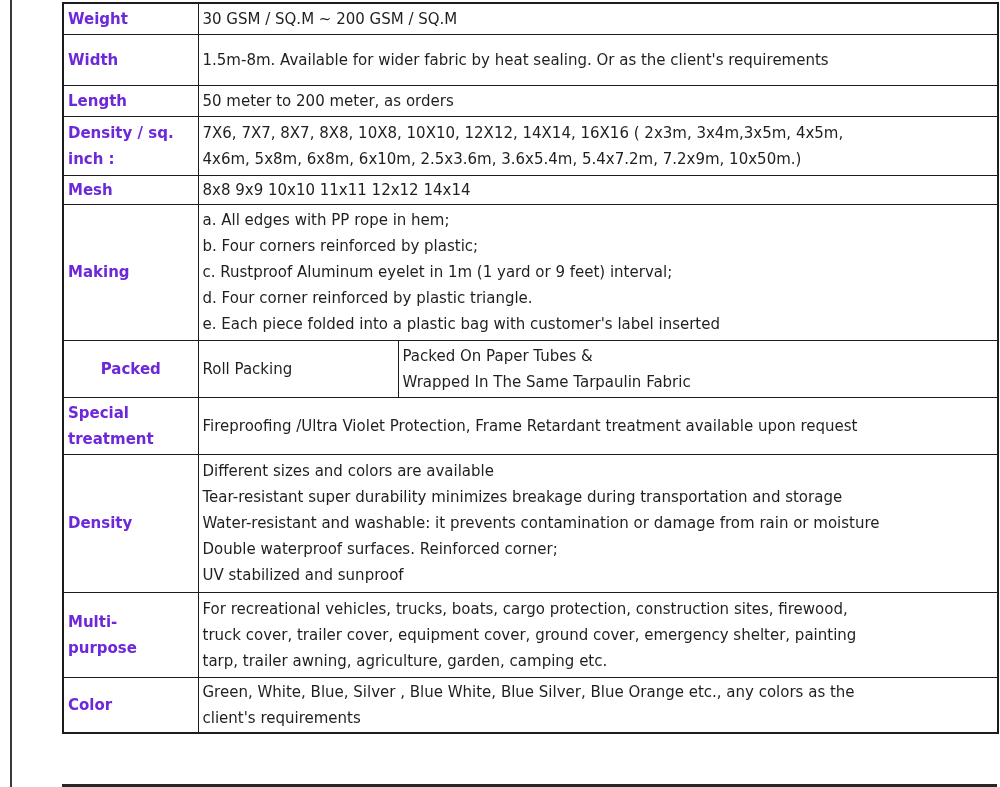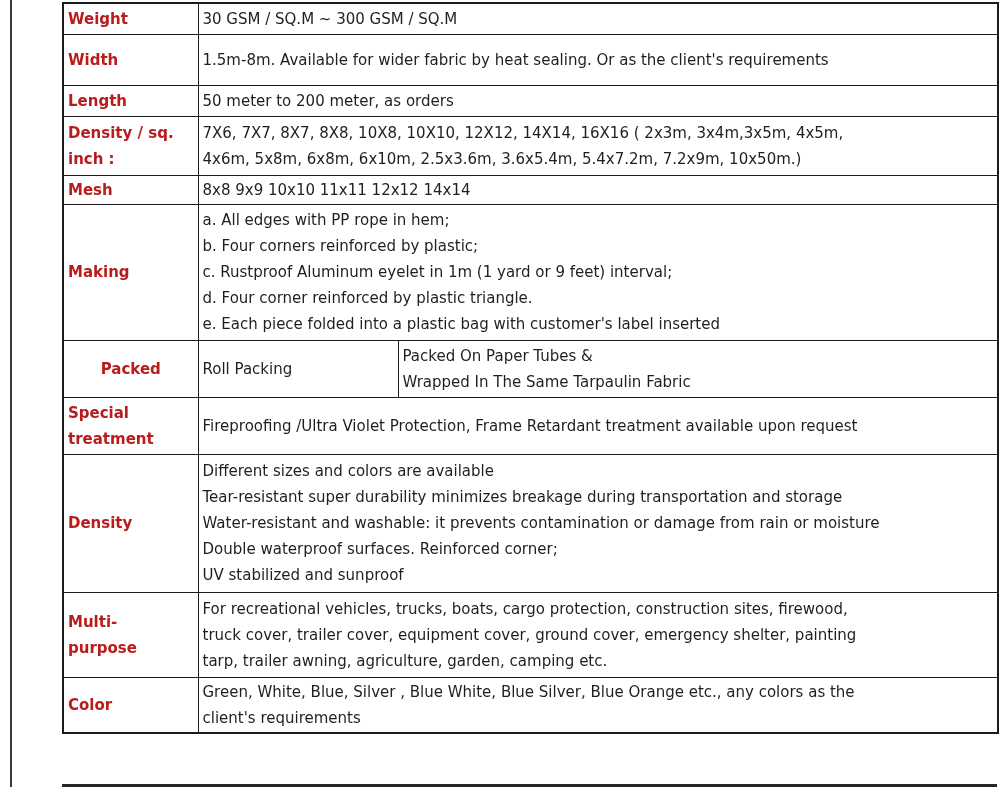--- a/index.html
+++ b/index.html
@@ -32,21 +32,21 @@
     vertical-align: middle;
     font-size: 15px;
     line-height: 26px;
     white-space: pre-line;
     overflow: hidden;
     word-wrap: break-word;
   }
   table.spec { border: 2px solid #1c1c1c; }
   td.lbl {
     font-weight: bold;
-    color: #b91c1c;
+    color: #6d28d9;
     padding-left: 3px;
   }
   td.lbl-center { text-align: center; }
   td.lh27 { line-height: 27px; }
   td.lh25 { line-height: 25px; }
   td.sm { font-size: 13.5px; line-height: 27px; }
   tr.h31 { height: 31px; }
   tr.h51 { height: 51px; }
   tr.h29 { height: 29px; }
   tr.h59 { height: 59px; }
@@ -71,21 +71,21 @@
   <table class="spec">
     <colgroup>
       <col style="width:135px">
       <col style="width:200px">
       <col style="width:600px">
     </colgroup>
     <tbody>
 
       <tr class="h31">
         <td class="lbl">Weight</td>
-        <td class="val" colspan="2">30 GSM / SQ.M ~ 300 GSM / SQ.M</td>
+        <td class="val" colspan="2">30 GSM / SQ.M ~ 200 GSM / SQ.M</td>
       </tr>
 
       <tr class="h51">
         <td class="lbl">Width</td>
         <td class="val" colspan="2">1.5m-8m. Available for wider fabric by heat sealing. Or as the client's requirements</td>
       </tr>
 
       <tr class="h31">
         <td class="lbl">Length</td>
         <td class="val" colspan="2">50 meter to 200 meter, as orders</td>

